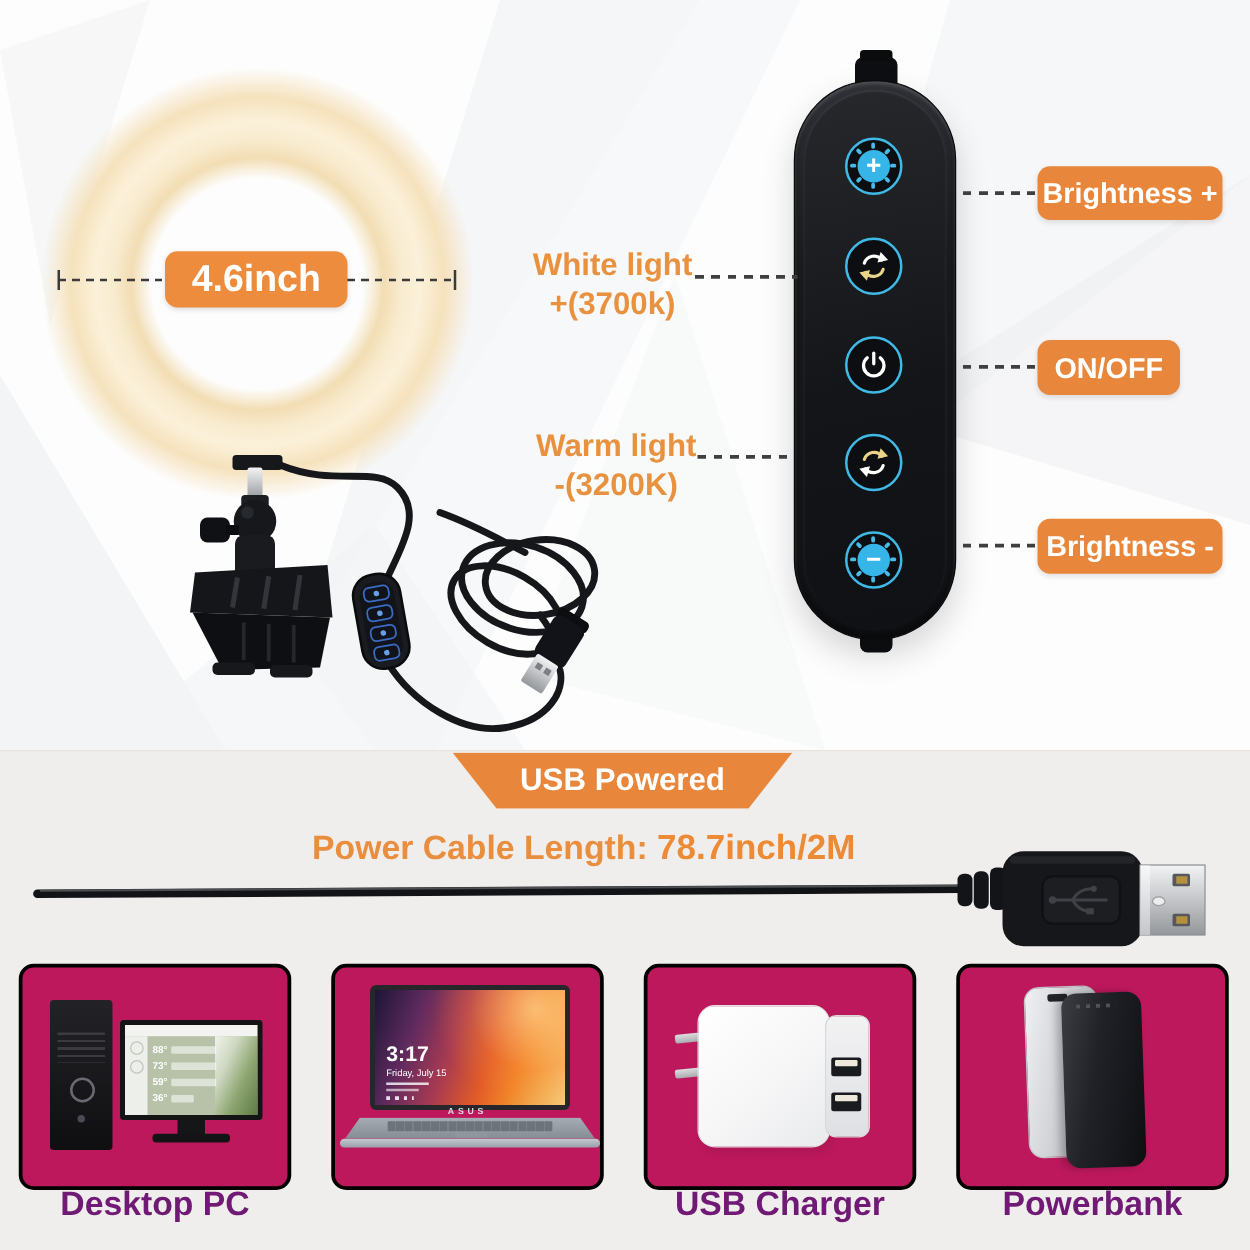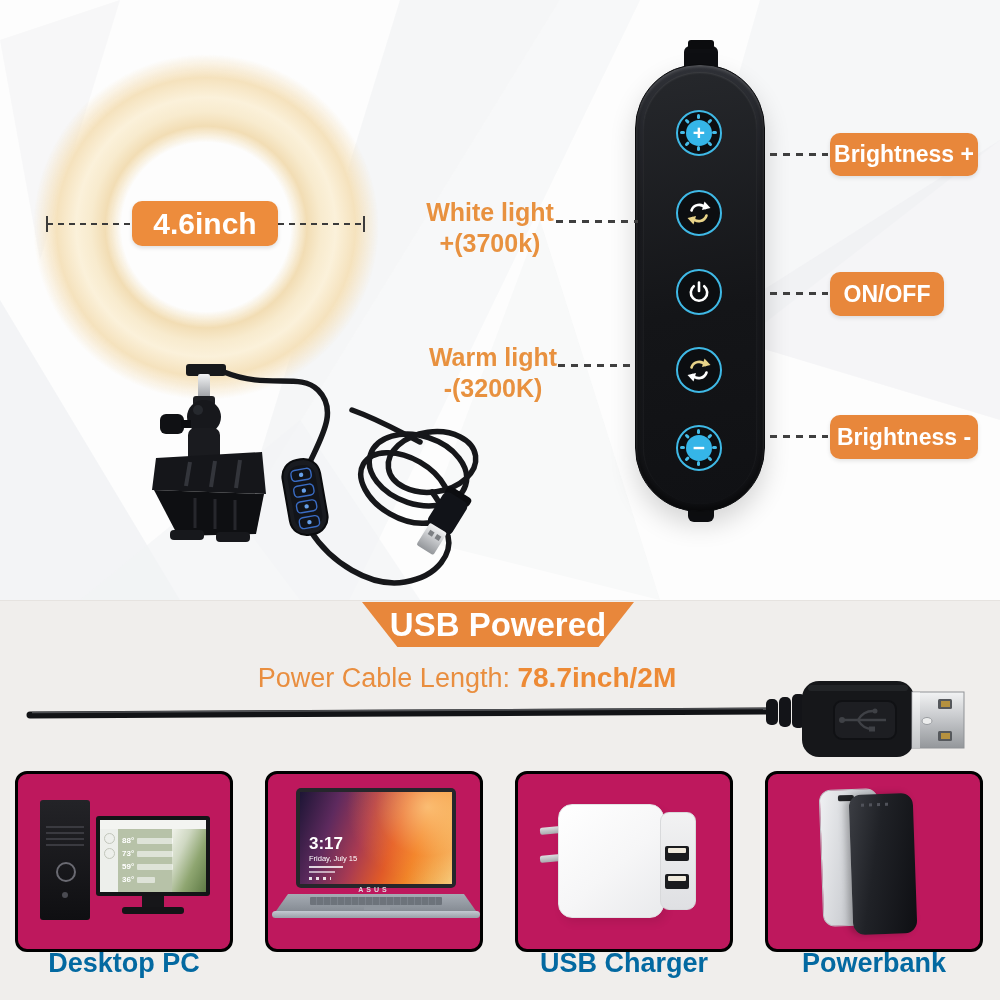--- a/index.html
+++ b/index.html
@@ -65,29 +65,29 @@
   .tag1{left:830px;top:133px;width:148px;height:43px;line-height:43px;}
   .tag2{left:830px;top:272px;width:114px;height:44px;line-height:44px;}
   .tag3{left:830px;top:415px;width:148px;height:44px;line-height:44px;}
 
   .light-label{width:140px;color:#E8913F;font-weight:bold;font-size:25px;line-height:31px;
     text-align:center;z-index:5;}
 
   
   .banner{left:362px;top:602px;width:272px;height:45px;background:#E8873B;z-index:4;
     clip-path:polygon(0 0,100% 0,87% 100%,13% 100%);
-    color:#fff;font-weight:bold;font-size:33px;line-height:45px;text-align:center;}
+    color:#fff;font-weight:bold;font-size:25px;line-height:45px;text-align:center;}
   .cable-line-text{left:0;top:662px;width:934px;text-align:center;z-index:4;font-size:27px;}
-  .cable-line-text .lbl{color:#E98E3F;font-weight:400;}
+  .cable-line-text .lbl{color:#E98E3F;font-weight:700;}
   .cable-line-text .val{color:#ED8A35;font-weight:800;font-size:28px;}
 
   
   .card{top:771px;width:218px;height:181px;background:#be185d;border:3px solid #000000;
     border-radius:12px;z-index:4;box-sizing:border-box;position:absolute;}
-  .card-label{top:948px;width:218px;text-align:center;color:#0369a1;font-weight:bold;
+  .card-label{top:948px;width:218px;text-align:center;color:#701a75;font-weight:bold;
     font-size:27px;z-index:4;}
 
   
   .tower{position:absolute;left:22px;top:26px;width:50px;height:120px;border-radius:3px;
     background:linear-gradient(180deg,#232327,#0f0f12);}
   .tower .vents{position:absolute;left:6px;right:6px;top:26px;height:24px;
     background:repeating-linear-gradient(180deg,#3a3a40 0 2px,transparent 2px 6px);}
   .tower .badge{position:absolute;left:50%;top:62px;width:16px;height:16px;margin-left:-9px;
     border:2px solid #6a6a72;border-radius:50%;}
   .tower .pwr{position:absolute;left:50%;top:92px;width:6px;height:6px;margin-left:-3px;

